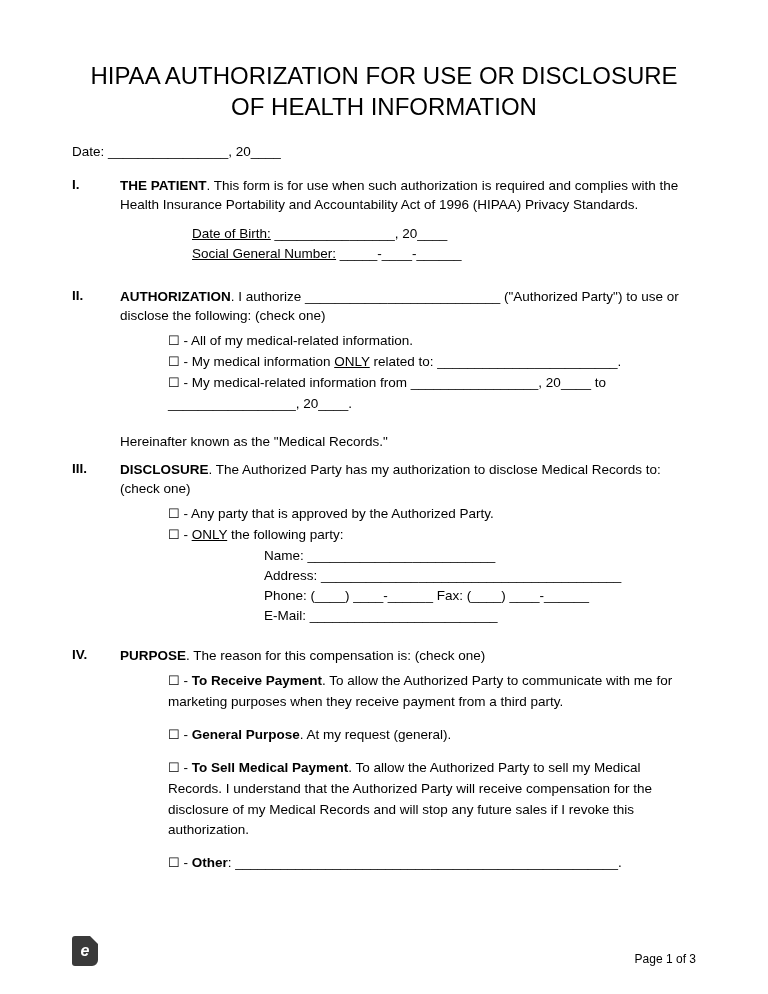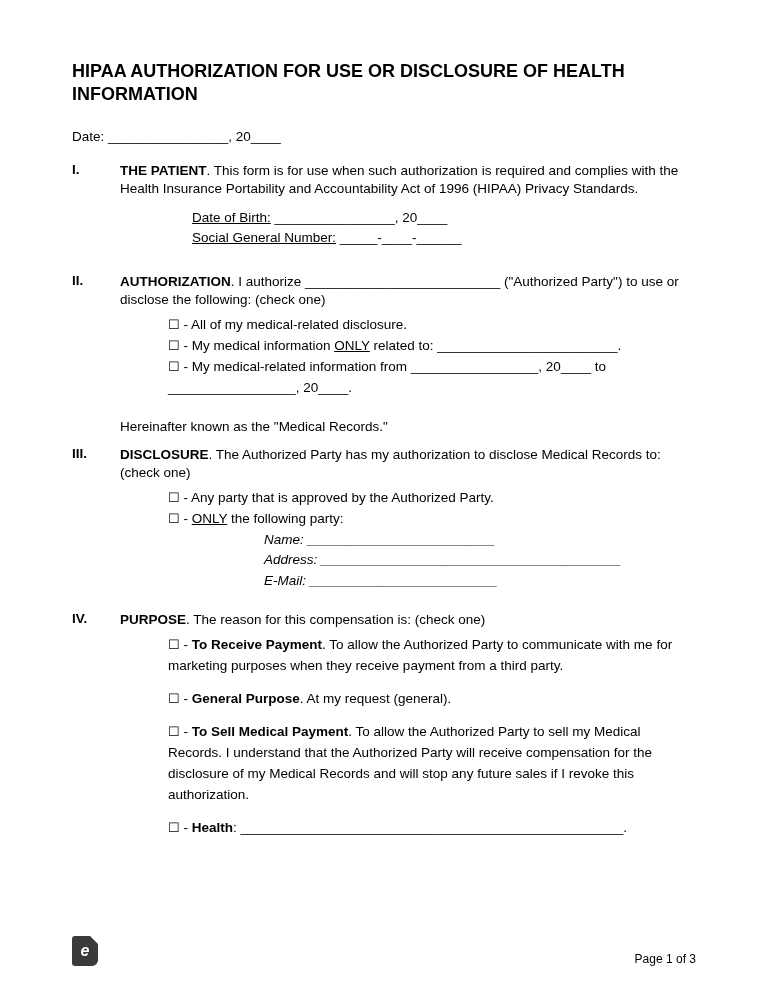--- a/index.html
+++ b/index.html
@@ -11,22 +11,23 @@
   color: #000;
   width: 768px;
 }
 .page {
   padding: 60px 72px 40px 72px;
   box-sizing: border-box;
   position: relative;
   min-height: 994px;
 }
 h1 {
-  font-size: 18px;
-  font-weight: bold;
+  text-align: center;
+  font-size: 24px;
+  font-weight: normal;
   margin: 0 0 22px 0;
   line-height: 1.3;
 }
 .date-line {
   margin-bottom: 18px;
 }
 .section {
   display: flex;
   margin-bottom: 14px;
 }
@@ -47,21 +48,20 @@
 }
 .indent2 {
   margin-left: 48px;
   line-height: 1.55;
   margin-top: 6px;
   margin-bottom: 6px;
 }
 .indent3 {
   margin-left: 96px;
   line-height: 1.5;
-  font-style: italic;
 }
 .u {
   text-decoration: underline;
 }
 .b {
   font-weight: bold;
 }
 .checkbox {
   display: inline-block;
   font-size: 13px;
@@ -121,54 +121,55 @@
         <div><span class="u">Social General Number:</span><span> _____-____-______</span></div>
       </div>
     </div>
   </div>
 
   <div class="section">
     <div class="roman">II.</div>
     <div class="body">
       <span class="b">AUTHORIZATION</span><span>. I authorize __________________________ ("Authorized Party") to use or disclose the following: (check one)</span>
       <div class="indent2">
-        <div><span class="checkbox">☐</span><span> - All of my medical-related disclosure.</span></div>
+        <div><span class="checkbox">☐</span><span> - All of my medical-related information.</span></div>
         <div><span class="checkbox">☐</span><span> - My medical information </span><span class="u">ONLY</span><span> related to: ________________________.</span></div>
         <div><span class="checkbox">☐</span><span> - My medical-related information from _________________, 20____ to _________________, 20____.</span></div>
       </div>
     </div>
   </div>
 
   <div class="para" style="margin-left:48px">Hereinafter known as the "Medical Records."</div>
 
   <div class="section">
     <div class="roman">III.</div>
     <div class="body">
       <span class="b">DISCLOSURE</span><span>. The Authorized Party has my authorization to disclose Medical Records to: (check one)</span>
       <div class="indent2">
         <div><span class="checkbox">☐</span><span> - Any party that is approved by the Authorized Party.</span></div>
         <div><span class="checkbox">☐</span><span> - </span><span class="u">ONLY</span><span> the following party:</span></div>
         <div class="indent3">
           <div>Name: _________________________</div>
           <div>Address: ________________________________________</div>
+          <div>Phone: (____) ____-______ Fax: (____) ____-______</div>
           <div>E-Mail: _________________________</div>
         </div>
       </div>
     </div>
   </div>
 
   <div class="section">
     <div class="roman">IV.</div>
     <div class="body">
       <span class="b">PURPOSE</span><span>. The reason for this compensation is: (check one)</span>
       <div class="indent2">
         <div class="para"><span class="checkbox">☐</span> - <span class="b">To Receive Payment</span><span>. To allow the Authorized Party to communicate with me for marketing purposes when they receive payment from a third party.</span></div>
         <div class="para"><span class="checkbox">☐</span> - <span class="b">General Purpose</span><span>. At my request (general).</span></div>
         <div class="para"><span class="checkbox">☐</span> - <span class="b">To Sell Medical Payment</span><span>. To allow the Authorized Party to sell my Medical Records. I understand that the Authorized Party will receive compensation for the disclosure of my Medical Records and will stop any future sales if I revoke this authorization.</span></div>
-        <div class="para"><span class="checkbox">☐</span> - <span class="b">Health</span><span>: ___________________________________________________.</span></div>
+        <div class="para"><span class="checkbox">☐</span> - <span class="b">Other</span><span>: ___________________________________________________.</span></div>
       </div>
     </div>
   </div>
 
   <div class="footer">
     <div class="logo">e</div>
     <div>Page 1 of 3</div>
   </div>
 
 </div>

